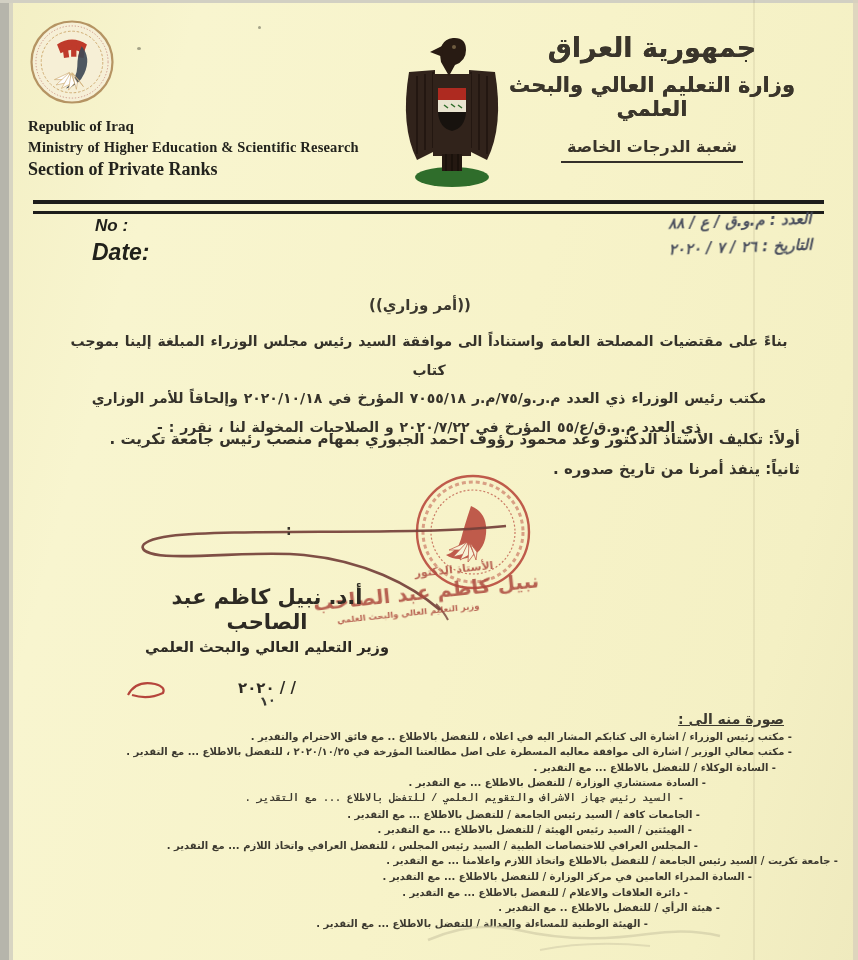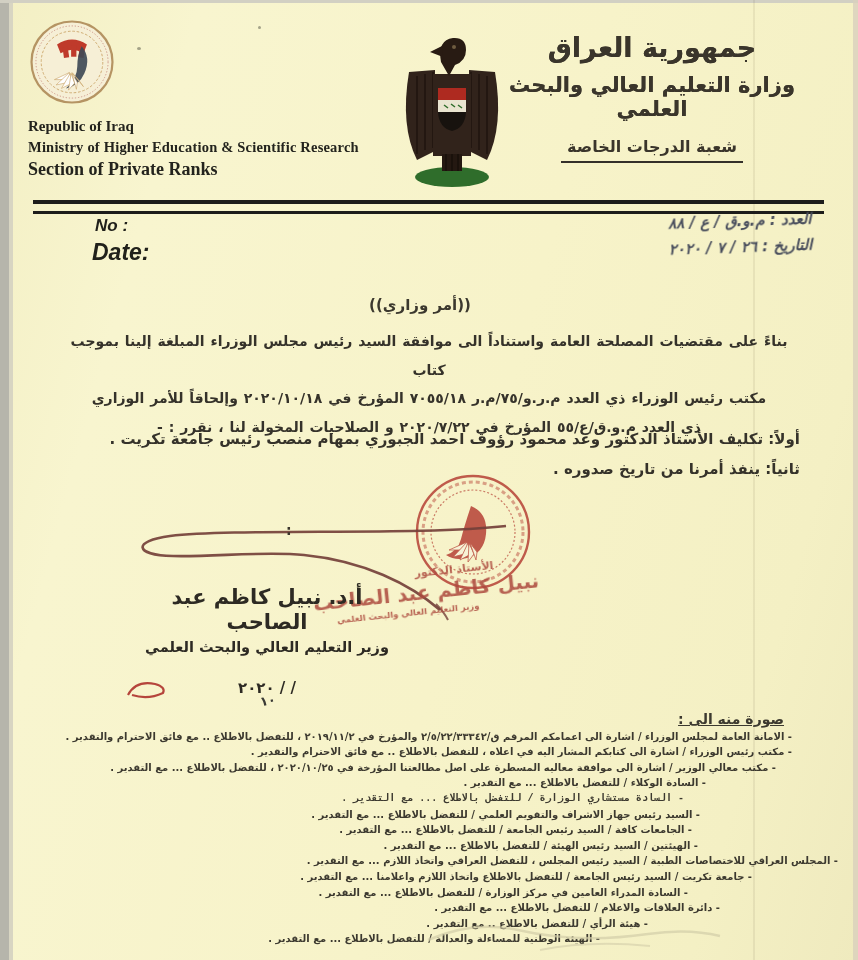--- a/index.html
+++ b/index.html
@@ -206,21 +206,20 @@
       <span class="sig-month">١٠</span>
       <svg class="red-curl" viewBox="0 0 46 26">
         <path d="M4 18 q8 -15 27 -11 q11 3 8 9 q-15 7 -31 2" fill="none" stroke="#b5453c" stroke-width="2.2"></path>
       </svg>
     </div>
   </div>
 
   <div class="cc">
     <div class="cc-header">صورة منه الى :</div>
     <ul>
-      <li>الامانة العامة لمجلس الوزراء / اشارة الى اعمامكم المرقم ق/٢/٥/٢٢/٣٣٣٤٢ والمؤرخ في ٢٠١٩/١١/٢ ، للتفضل بالاطلاع .. مع فائق الاحترام والتقدير .</li>
       <li>مكتب رئيس الوزراء / اشارة الى كتابكم المشار اليه في اعلاه ، للتفضل بالاطلاع .. مع فائق الاحترام والتقدير .</li>
       <li>مكتب معالي الوزير / اشارة الى موافقة معاليه المسطرة على اصل مطالعتنا المؤرخة في ٢٠٢٠/١٠/٢٥ ، للتفضل بالاطلاع ... مع التقدير .</li>
       <li>السادة الوكلاء / للتفضل بالاطلاع ... مع التقدير .</li>
       <li>السادة مستشاري الوزارة / للتفضل بالاطلاع ... مع التقدير .</li>
       <li>السيد رئيس جهاز الاشراف والتقويم العلمي / للتفضل بالاطلاع ... مع التقدير .</li>
       <li>الجامعات كافة / السيد رئيس الجامعة / للتفضل بالاطلاع ... مع التقدير .</li>
       <li>الهيئتين / السيد رئيس الهيئة / للتفضل بالاطلاع ... مع التقدير .</li>
       <li>المجلس العراقي للاختصاصات الطبية / السيد رئيس المجلس ، للتفضل العراقي واتخاذ اللازم ... مع التقدير .</li>
       <li>جامعة تكريت / السيد رئيس الجامعة / للتفضل بالاطلاع واتخاذ اللازم واعلامنا ... مع التقدير .</li>
       <li>السادة المدراء العامين في مركز الوزارة / للتفضل بالاطلاع ... مع التقدير .</li>

